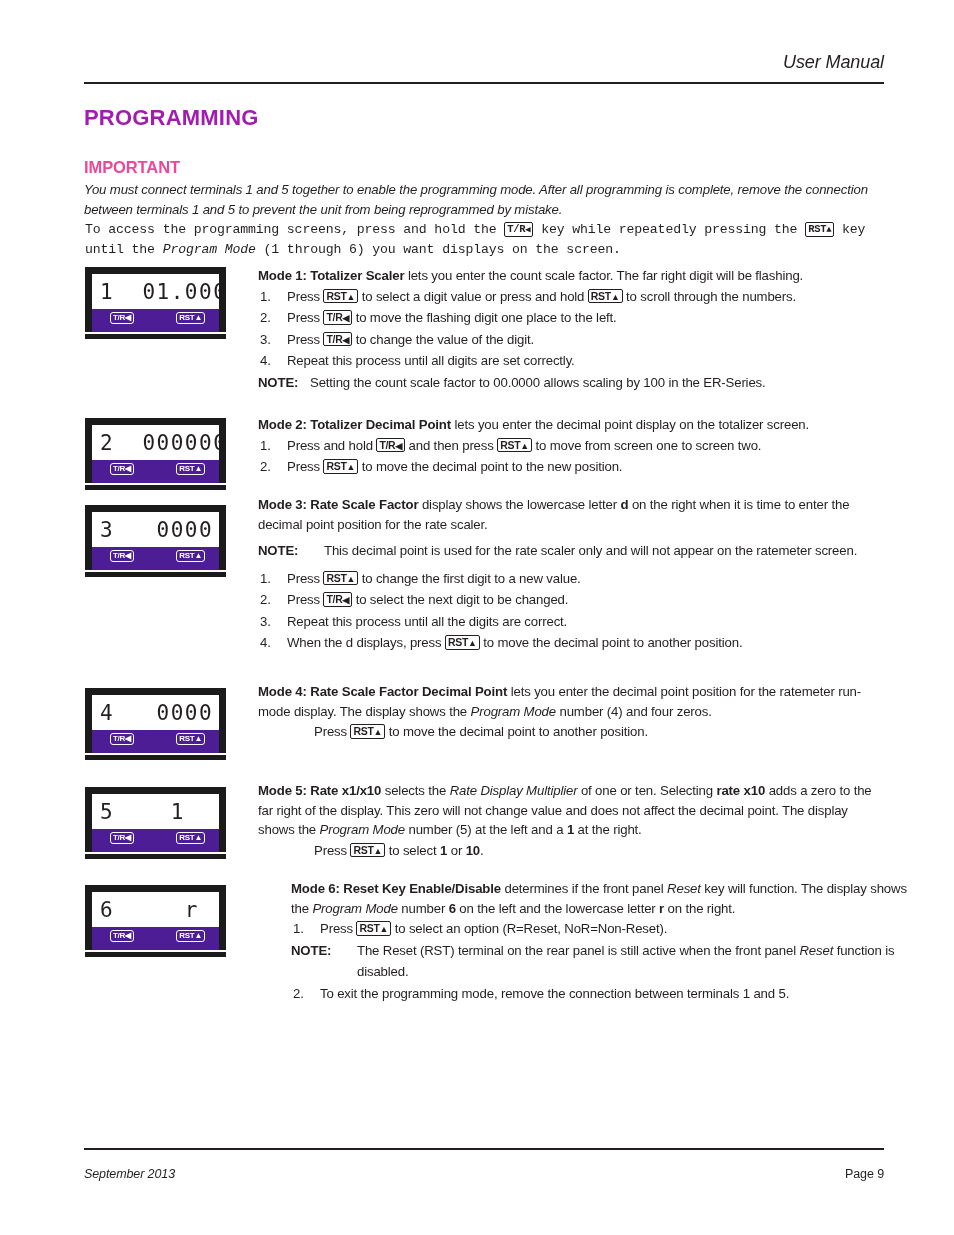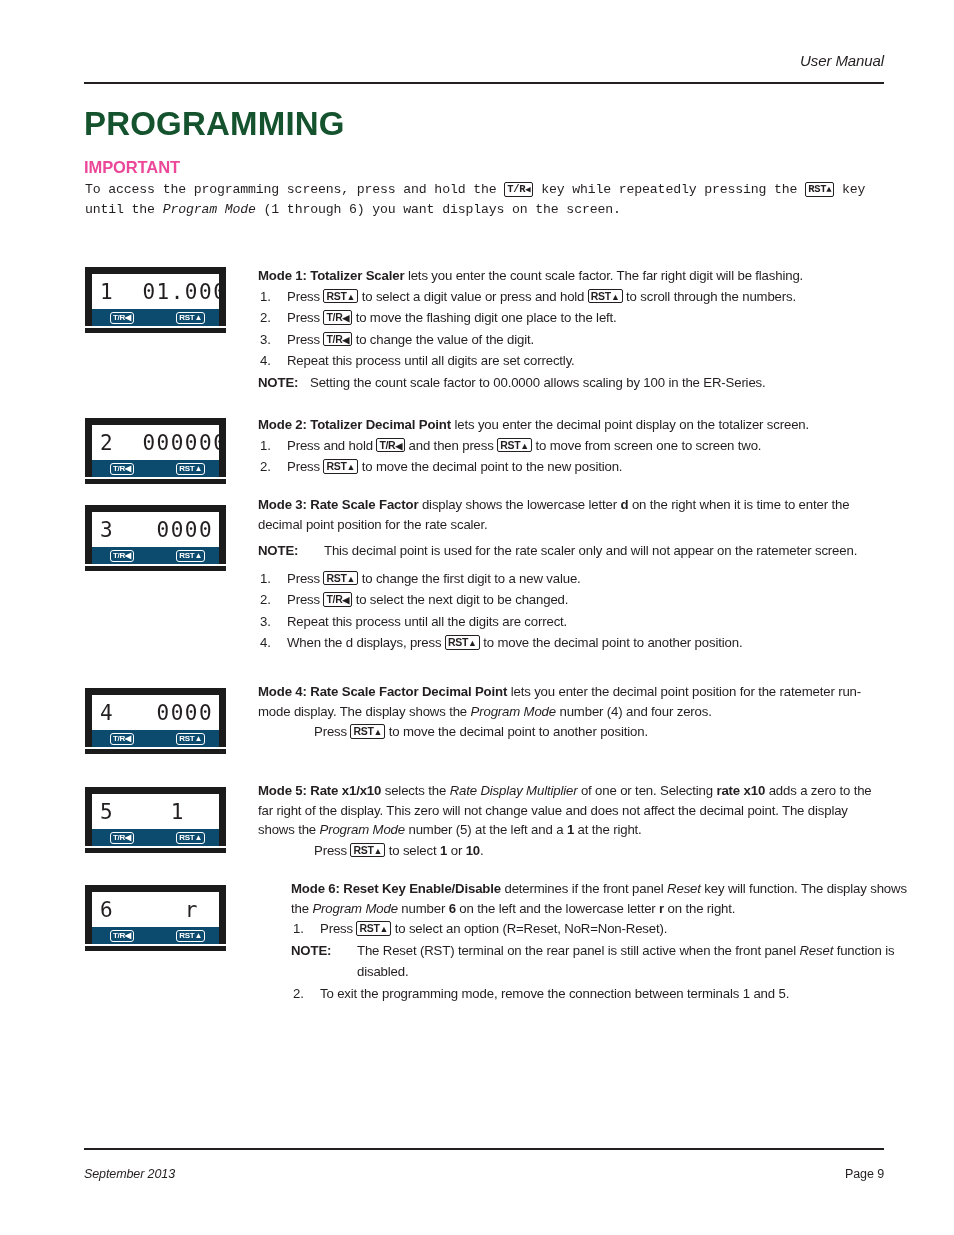--- a/index.html
+++ b/index.html
@@ -22,42 +22,42 @@
     width: 954px;
     height: 1235px;
     overflow: hidden;
   }
 
   
   .hdr-text {
     position: absolute;
     right: 70px;
     top: 52px;
-    font-size: 15px;
+    font-size: 18px;
     font-style: italic;
     color: #231f20;
     letter-spacing: -0.1px;
   }
   .hdr-rule {
     position: absolute;
     left: 84px;
     right: 70px;
     top: 82px;
     height: 2.4px;
     background: #231f20;
   }
 
   
   .page-title {
     position: absolute;
     left: 84px;
     top: 105px;
-    font-size: 33px;
-    font-weight: bold;
-    color: #14532d;
+    font-size: 22px;
+    font-weight: bold;
+    color: #a21caf;
     letter-spacing: 0.2px;
   }
 
   
   .content {
     position: absolute;
     left: 84px;
     top: 158px;
     width: 800px;
   }
@@ -132,23 +132,23 @@
     right: 8px;
     font-family: "DejaVu Sans Mono", monospace;
     font-size: 21px;
     letter-spacing: 1.5px;
     color: #231f20;
     white-space: pre;
     line-height: 22px;
   }
   .meter .digits.right { text-align: right; }
   .meter .btnbar {
-    height: 17px;
-    position: relative;
-    background: #0c4a6e;
+    height: 23px;
+    position: relative;
+    background: #4c1d95;
   }
   .meter .btnbar .mbtn {
     position: absolute;
     top: 3px;
     border: 1.2px solid #ffffff;
     border-radius: 3px;
     color: #ffffff;
     font-size: 8px;
     font-weight: bold;
     line-height: 10px;
@@ -241,20 +241,21 @@
 
 <div class="page">
 
   <div class="hdr-text">User Manual</div>
   <div class="hdr-rule"></div>
 
   <div class="page-title">PROGRAMMING</div>
 
   <div class="content">
     <div class="h-important">IMPORTANT</div>
+    <p class="intro-ital">You must connect terminals 1 and 5 together to enable the programming mode. After all programming is complete, remove the connection between terminals 1 and 5 to prevent the unit from being reprogrammed by mistake.</p>
     <p class="intro-plain"><span>To access the programming screens, press and hold the </span><span class="keybtn"><span>T/R</span><span class="arr">◀</span></span><span> key while repeatedly pressing the </span><span class="keybtn"><span>RST</span><span class="arr">▲</span></span><span> key until the </span><i>Program Mode</i><span> (1 through 6) you want displays on the screen.</span></p>
   </div>
 
   <div class="rows">
 
     <div class="meter" style="left:85px; top:267px;">
       <div class="screen">
         <div class="digits">1  01.000</div>
       </div>
       <div class="btnbar">

